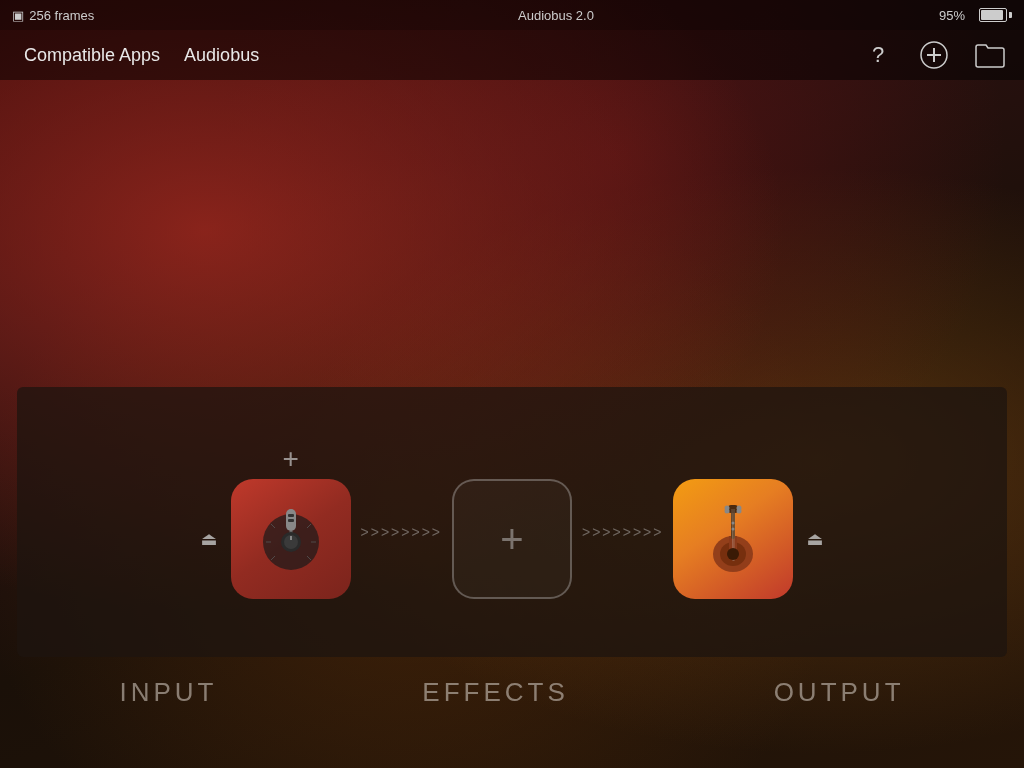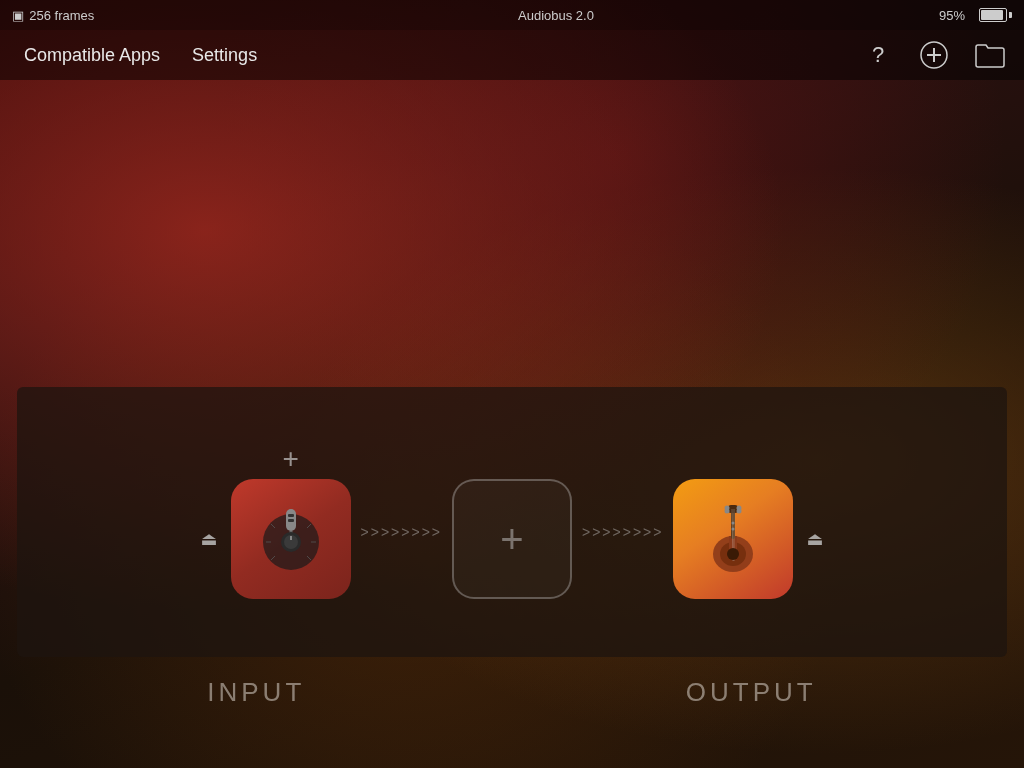--- a/index.html
+++ b/index.html
@@ -90,21 +90,21 @@
       align-items: center;
       justify-content: space-between;
       padding: 0 16px;
       position: relative;
       z-index: 10;
     }
 
     #nav-left {
       display: flex;
       align-items: center;
-      gap: 16px;
+      gap: 8px;
     }
 
     .nav-link {
       color: #e8e8e8;
       font-size: 18px;
       font-weight: 400;
       cursor: pointer;
       padding: 4px 8px;
       border-radius: 4px;
     }
@@ -322,21 +322,21 @@
         <div class="battery-fill"></div>
       </div>
       <div class="battery-tip"></div>
     </div>
   </div>
 </div>
 
 <div id="nav-bar">
   <div id="nav-left">
     <div class="nav-link active">Compatible Apps</div>
-    <div class="nav-link">Settings</div>
+    <div class="nav-link">Audiobus</div>
   </div>
   <div id="nav-right">
     <div class="nav-icon-btn">
       <span>?</span>
     </div>
     <div class="nav-icon-btn">
       <svg width="28" height="28" viewBox="0 0 28 28">
         <circle cx="14" cy="14" r="13" stroke="#ccc" stroke-width="1.5" fill="none"></circle>
         <line x1="14" y1="7" x2="14" y2="21" stroke="#ccc" stroke-width="2"></line>
         <line x1="7" y1="14" x2="21" y2="14" stroke="#ccc" stroke-width="2"></line>
@@ -435,16 +435,17 @@
           </div>
           <div class="eject-btn right">⏏</div>
         </div>
       </div>
 
     </div>
   </div>
 
   <div id="labels-row">
     <div class="section-label">INPUT</div>
+    <div class="section-label">EFFECTS</div>
     <div class="section-label">OUTPUT</div>
   </div>
 
 </div>
 
 </body></html>

